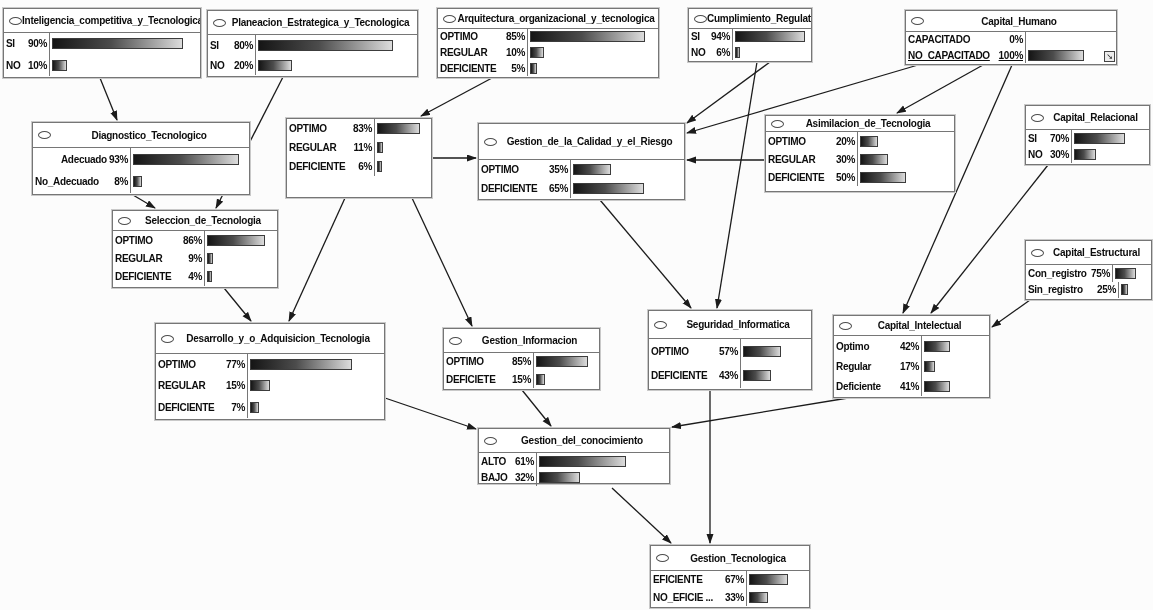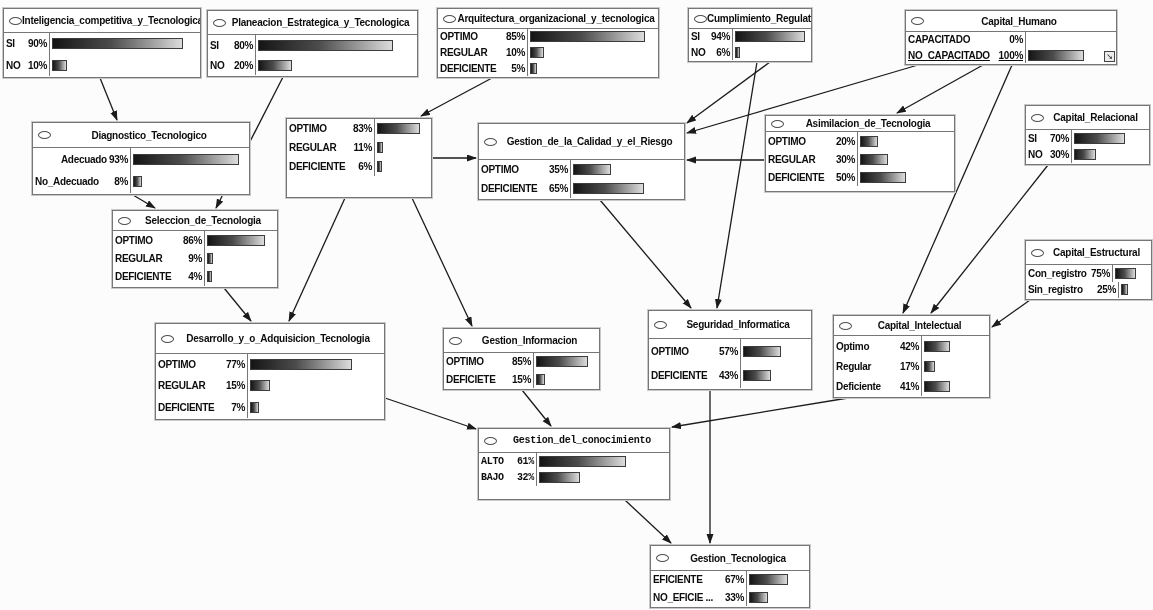--- a/index.html
+++ b/index.html
@@ -523,21 +523,21 @@
           <div class="lcell" style="width: 88px;">
             <span class="slabel">Deficiente</span>
             <span class="spct">41%</span>
           </div>
           <div class="bcell">
             <div class="bar" style="width: 26px;"></div>
           </div>
         </div>
       </div>
     </div>
-    <div class="node" style="left: 478px; top: 428px; width: 192px; height: 72px; font-family: Liberation Mono, monospace;">
+    <div class="node" style="left: 478px; top: 428px; width: 192px; height: 56px;">
       <div class="title" style="height: 24px;">
         <span class="oval"></span>
         <span class="title-text">Gestion_del_conocimiento</span>
       </div>
       <div class="rows" style="height: 33px;">
         <div class="row" style="height: 16.5px;">
           <div class="lcell" style="width: 58px;">
             <span class="slabel">ALTO</span>
             <span class="spct">61%</span>
           </div>

